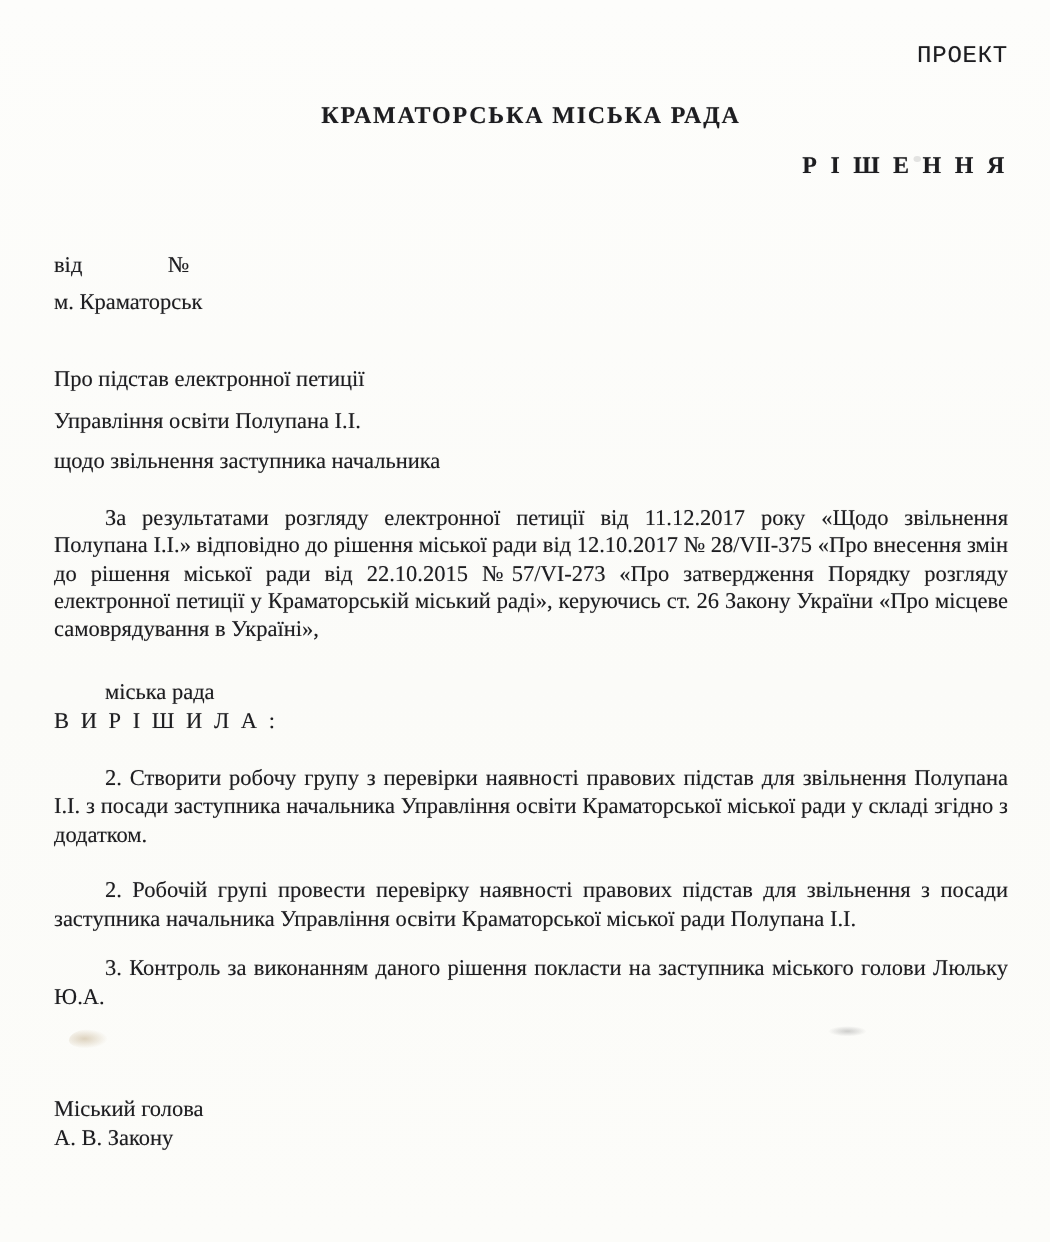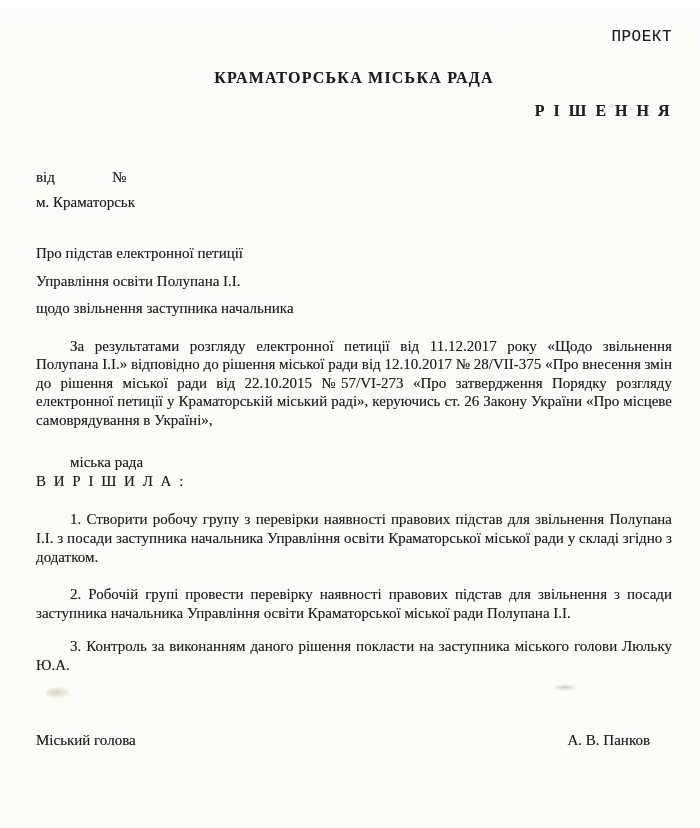--- a/index.html
+++ b/index.html
@@ -76,20 +76,21 @@
   }
   .item-1 { margin-top: 19px; }
   .item-2 { margin-top: 19px; }
   .item-3 { margin-top: 15px; }
   .signature {
     margin-top: 56px;
     display: flex;
     justify-content: space-between;
     align-items: baseline;
     line-height: 19px;
+    flex-direction: column;
   }
   .signature .name { margin-right: 22px; }
   .artifact {
     position: absolute;
     pointer-events: none;
   }
   .artifact-smudge {
     left: 46px; top: 686px;
     width: 26px; height: 13px;
     border-radius: 60% 40% 55% 45%;
@@ -130,28 +131,28 @@
     <div>Управління освіти Полупана І.І.</div>
     <div>щодо звільнення заступника начальника</div>
   </div>
 
   <p class="body preamble">За результатами розгляду електронної петиції від 11.12.2017 року «Щодо звільнення Полупана І.І.» відповідно до рішення міської ради від 12.10.2017 № 28/VII-375 «Про внесення змін до рішення міської ради від 22.10.2015 №57/VI-273 «Про затвердження Порядку розгляду електронної петиції у Краматорській міський раді», керуючись ст. 26 Закону України «Про місцеве самоврядування в Україні»,</p>
 
   <div class="resolver">міська рада</div>
 
   <div class="resolved">В И Р І Ш И Л А :</div>
 
-  <p class="body item-1">1. Створити робочу групу з перевірки наявності правових підстав для звільнення Полупана І.І. з посади заступника начальника Управління освіти Краматорської міської ради у складі згідно з додатком.</p>
+  <p class="body item-1">2. Створити робочу групу з перевірки наявності правових підстав для звільнення Полупана І.І. з посади заступника начальника Управління освіти Краматорської міської ради у складі згідно з додатком.</p>
 
   <p class="body item-2">2. Робочій групі провести перевірку наявності правових підстав для звільнення з посади заступника начальника Управління освіти Краматорської міської ради Полупана І.І.</p>
 
   <p class="body item-3">3. Контроль за виконанням даного рішення покласти на заступника міського голови Люльку Ю.А.</p>
 
   <div class="signature">
     <span>Міський голова</span>
-    <span class="name">А. В. Панков</span>
+    <span class="name">А. В. Закону</span>
   </div>
 
   <div class="artifact artifact-smudge"></div>
   <div class="artifact artifact-mark"></div>
   <div class="artifact artifact-dot"></div>
 
 </div>
 
 </body></html>

